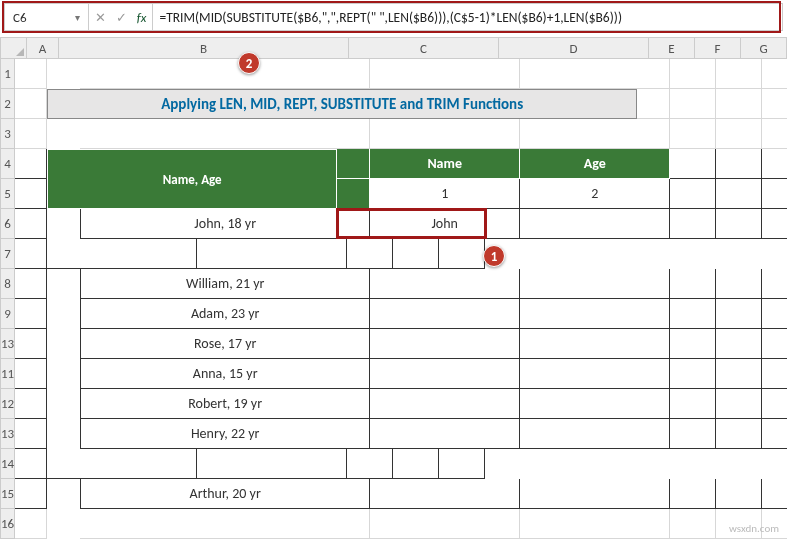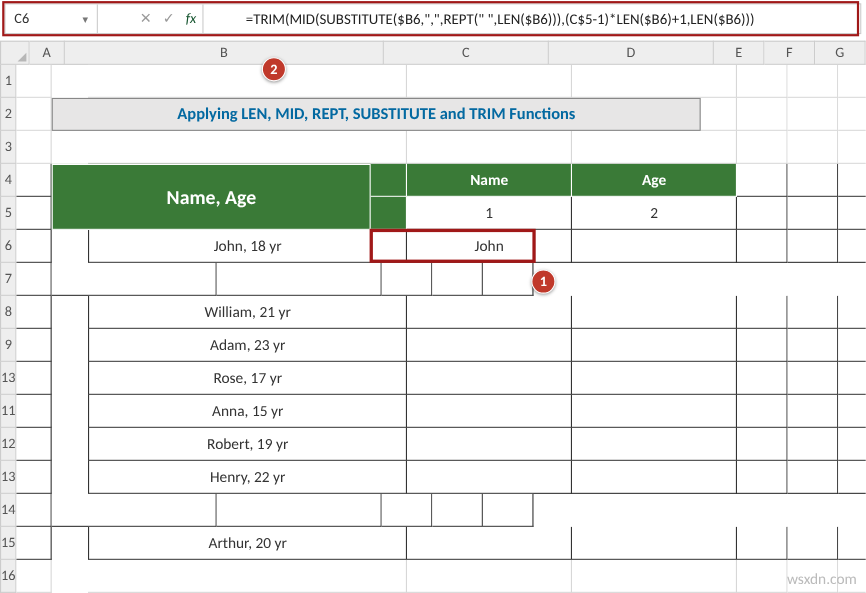--- a/index.html
+++ b/index.html
@@ -14,21 +14,20 @@
     overflow: hidden;
     position: relative;
   }
   .fbar {
     display: flex;
     align-items: stretch;
     height: 28px;
     border: 1px solid #ccc;
     background: #fff;
     margin: 3px 4px 0 4px;
-    gap: 32px;
   }
   .namebox {
     width: 84px;
     border-right: 1px solid #ccc;
     display: flex;
     align-items: center;
     padding: 0 8px;
     font-size: 13px;
   }
   .namebox .dd {
@@ -144,42 +143,42 @@
     color: #fff !important;
     font-weight: bold;
     border-color: #fff !important;
   }
   .nameage {
     position: absolute;
     top: 90px; left: 32px;
     width: 290px; height: 60px;
     background: #3a7a37; color:#fff;
     display:flex; align-items:center; justify-content:center;
-    font-weight:bold; font-size:18px;
+    font-weight:bold; font-size:13px;
     border:1px solid #fff;
   }
   .tborder .cell { border-color:#333; }
   .tborder .cB { border-left:1px solid #333; }
   .sel {
     position:absolute;
     border:3px solid #a01818;
     pointer-events:none;
   }
   .callout {
     position:absolute;
     width:22px; height:22px; border-radius:50%;
     background:#c0392b; color:#fff;
     display:flex; align-items:center; justify-content:center;
     font-weight:bold; font-size:13px;
     border:1px solid #fff;
     box-shadow:0 1px 3px rgba(0,0,0,.4);
   }
   .watermark{
     position:absolute; bottom:4px; right:8px;
-    font-size:14px; color:#bbb;margin-top:48px;
+    font-size:11px; color:#bbb;margin-top:48px;
   }
 </style>
 </head>
 <body>
 
 <div class="fbar">
   <div class="namebox">
     <span>C6</span>
     <span class="dd">▾</span>
   </div>

